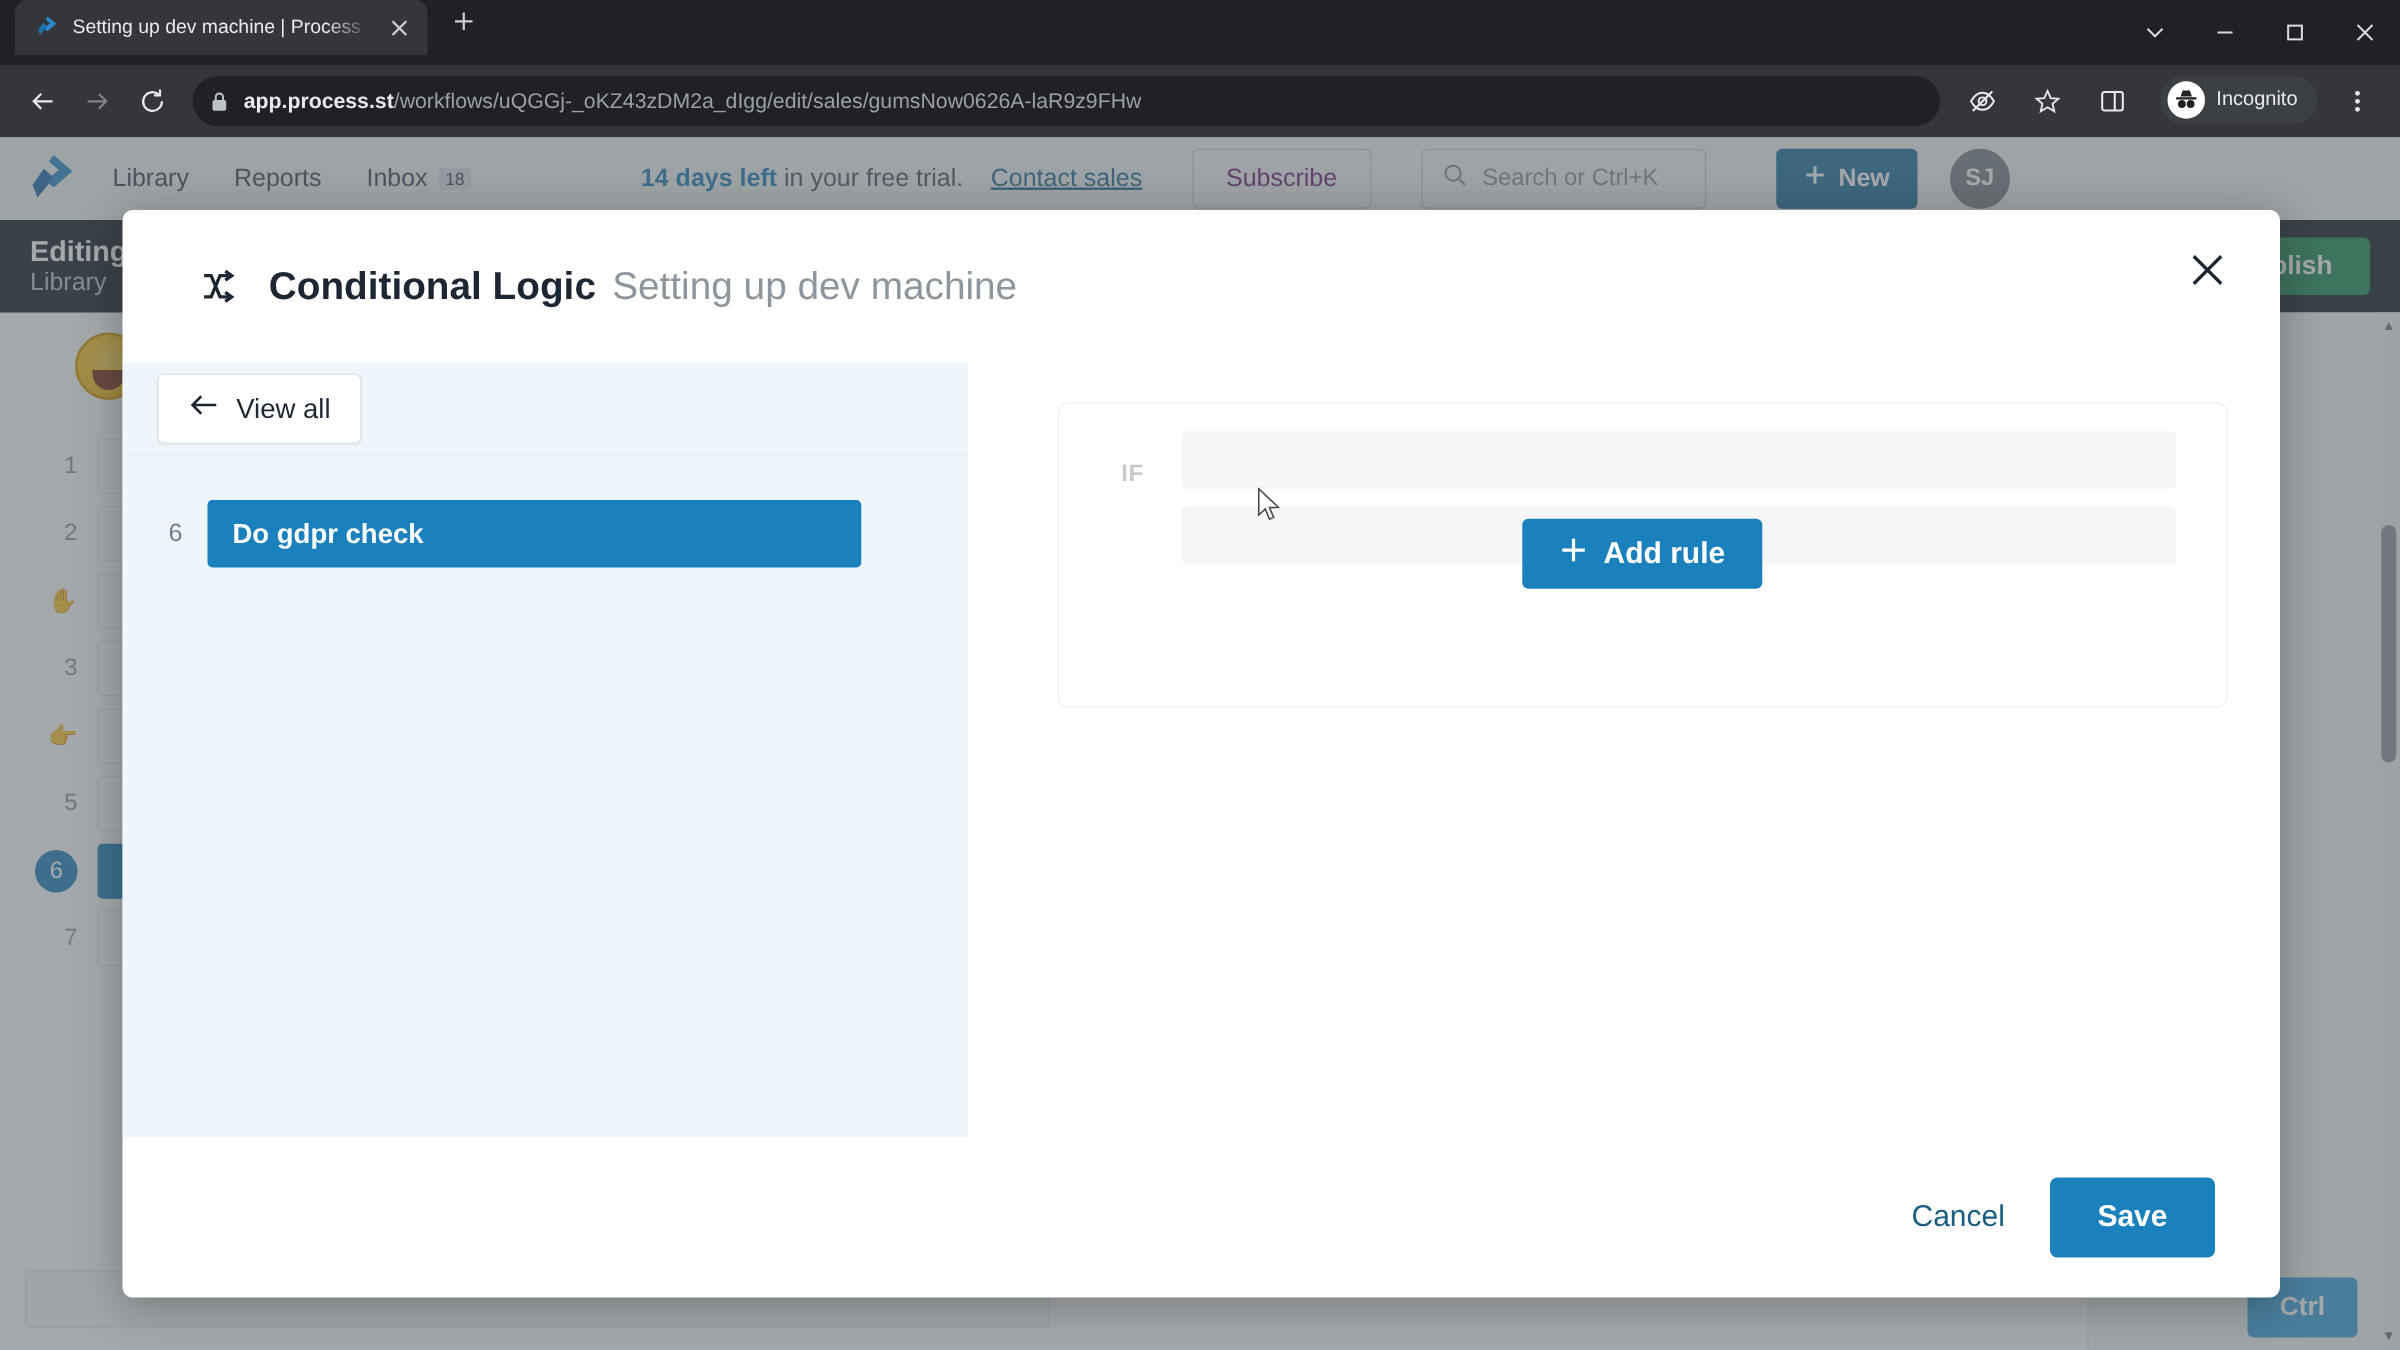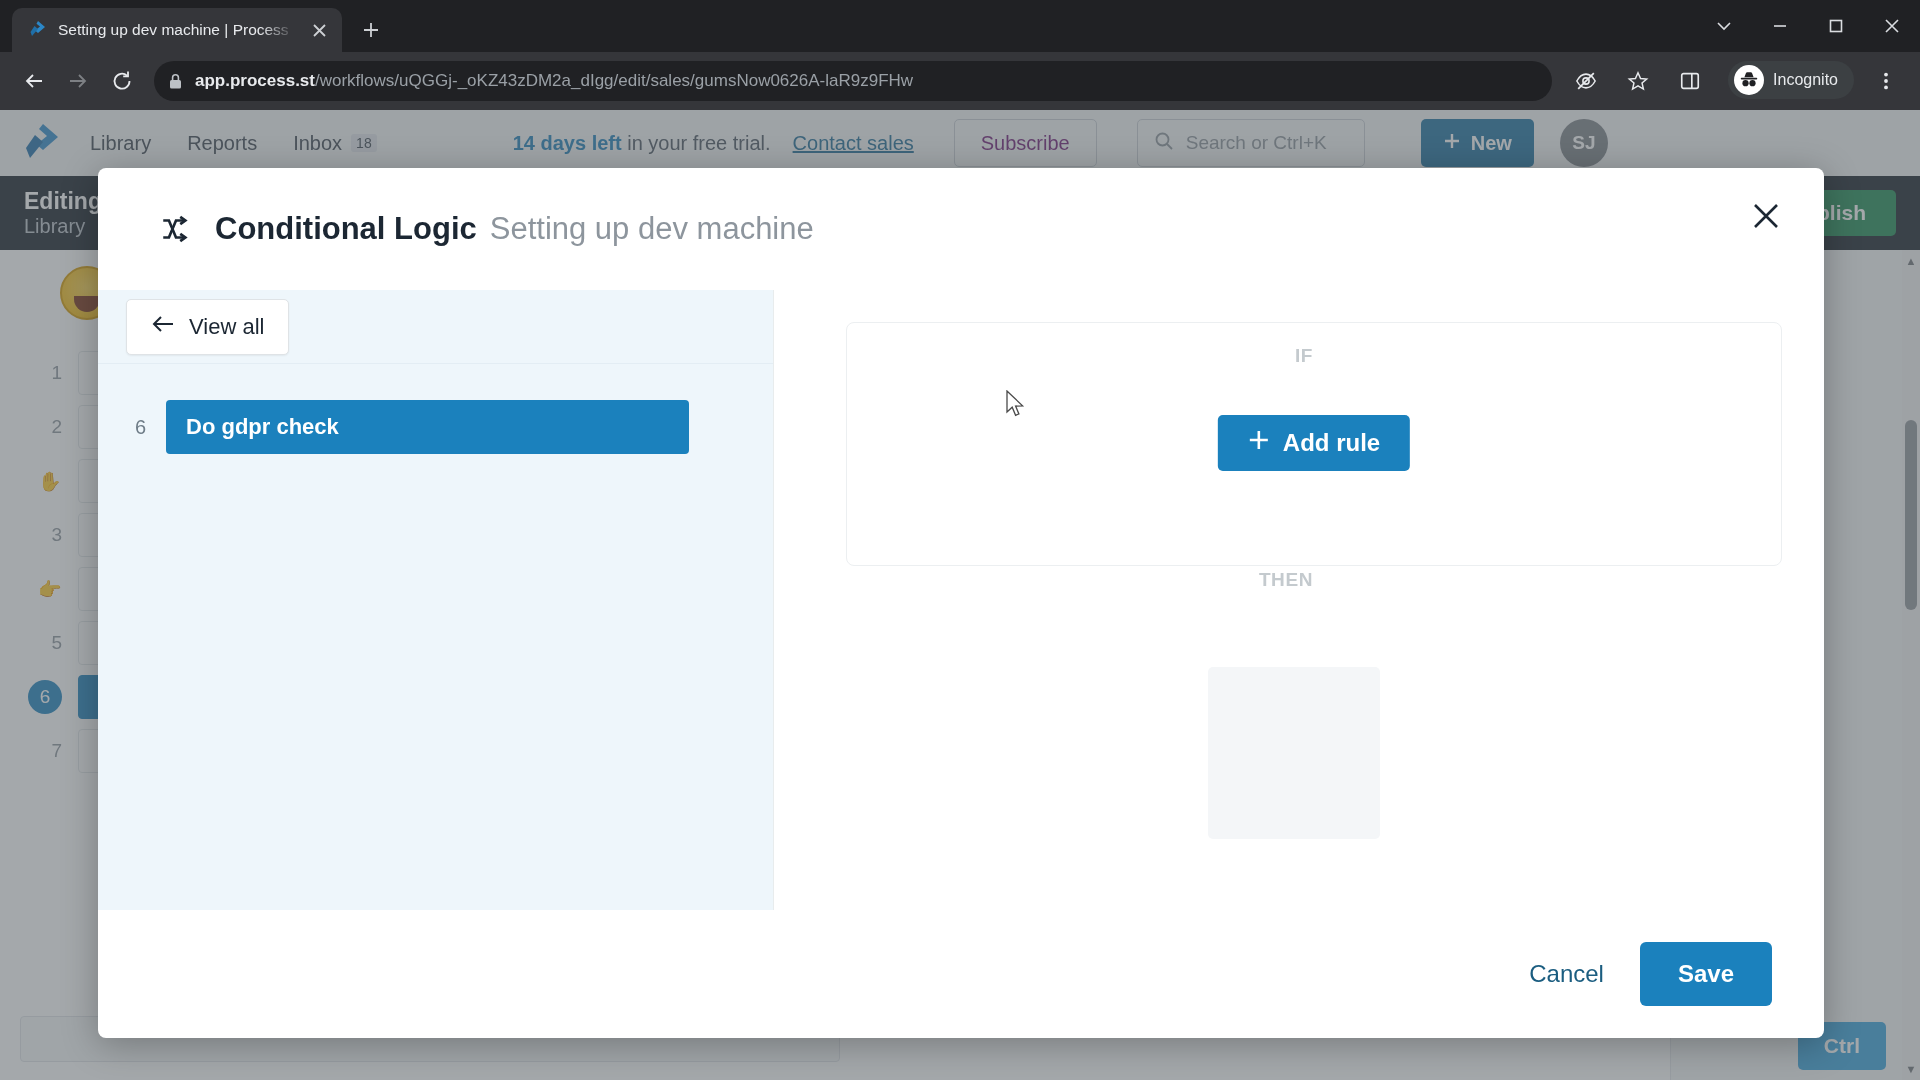--- a/index.html
+++ b/index.html
@@ -8,21 +8,21 @@
     overflow: hidden;
     font-family: "Liberation Sans", sans-serif;
     background: #202124;
   }
 
   
   .browser { width: 1920px; height: 1080px; position: relative; }
 
   .tabstrip {
     height: 52px; background: #202124;
-    display: flex; align-items: flex-end; padding-left: 12px;
+    display: flex; padding-left: 12px;
     position: relative;
   }
   .tab {
     height: 44px; width: 330px;
     background: #35363a; border-radius: 10px 10px 0 0;
     display: flex; align-items: center; padding: 0 10px 0 16px;
     gap: 10px; position: relative;
   }
   .tab-favicon { width: 20px; height: 20px; flex: 0 0 20px; position: relative; }
   .tab-favicon svg { display: block; }
@@ -263,21 +263,21 @@
   }
 
   .modal-right {
     flex: 1; padding: 28px 42px 0 72px; position: relative; min-width: 0;
   }
   .rule-card {
     margin-top: 4px; border: 1px solid #eceff1; border-radius: 8px;
     height: 244px; padding: 22px 40px 0 0; position: relative;
     background: #fff;
   }
-  .skeleton-row { display: flex; align-items: center; gap: 0; margin-bottom: 14px; flex-direction: column; }
+  .skeleton-row { display: flex; align-items: flex-end; gap: 0; margin-bottom: 14px; }
   .sk-label {
     width: 98px; flex: 0 0 98px; text-align: right; padding-right: 30px;
     font-size: 19px; font-weight: 700; color: #c4cace; letter-spacing: .6px;
   }
   .sk-bar { height: 46px; background: #f4f6f8; border-radius: 5px; }
   .sk-full { flex: 1; }
   .sk-sm { width: 172px; flex: 0 0 172px; }
   .sk-md { flex: 1; margin-left: 26px; }
   .add-rule-btn {
     position: absolute; left: 50%; top: 92px; transform: translateX(-50%);
@@ -572,25 +572,20 @@
       <div class="modal-right">
         <div class="rule-card">
           <div class="skeleton-row">
             <span class="sk-label">IF</span>
             <span class="sk-bar sk-full"></span>
           </div>
           <div class="skeleton-row">
             <span class="sk-label"></span>
             <span class="sk-bar sk-full"></span>
           </div>
-          <div class="skeleton-row">
-            <span class="sk-label">THEN</span>
-            <span class="sk-bar sk-sm"></span>
-            <span class="sk-bar sk-md"></span>
-          </div>
           <div class="add-rule-btn">
             <span>
               <svg width="22" height="22" viewBox="0 0 22 22">
                   <path d="M11 2 V20 M2 11 H20" stroke="#fff" stroke-width="2.6" fill="none"></path>
                 </svg>
             </span>
             <span>Add rule</span>
           </div>
         </div>
       </div>

